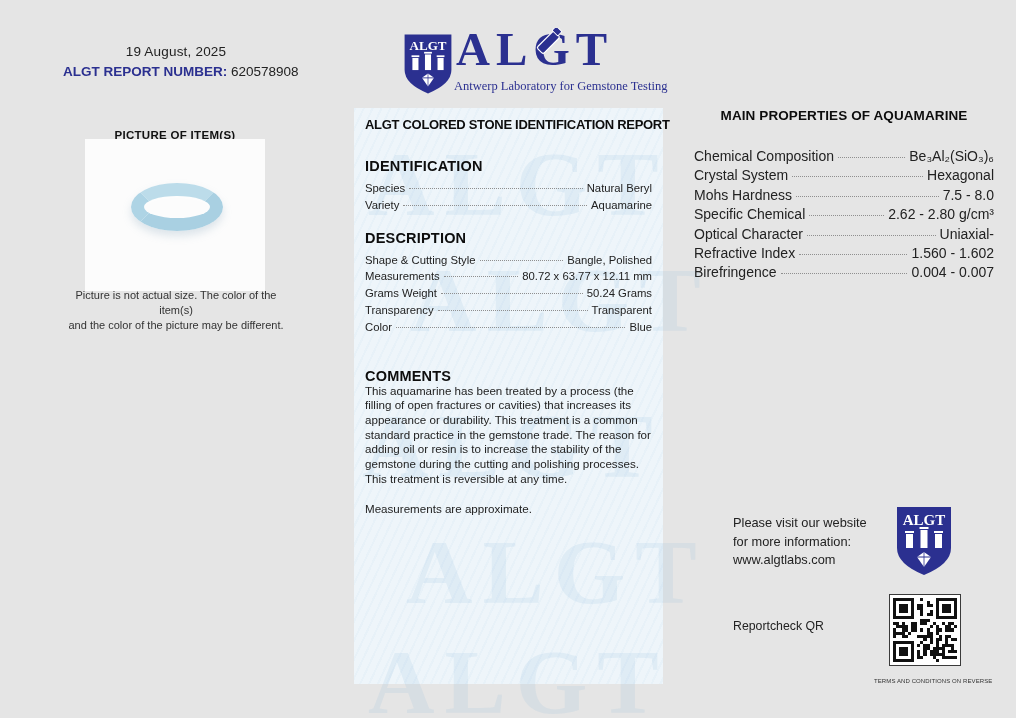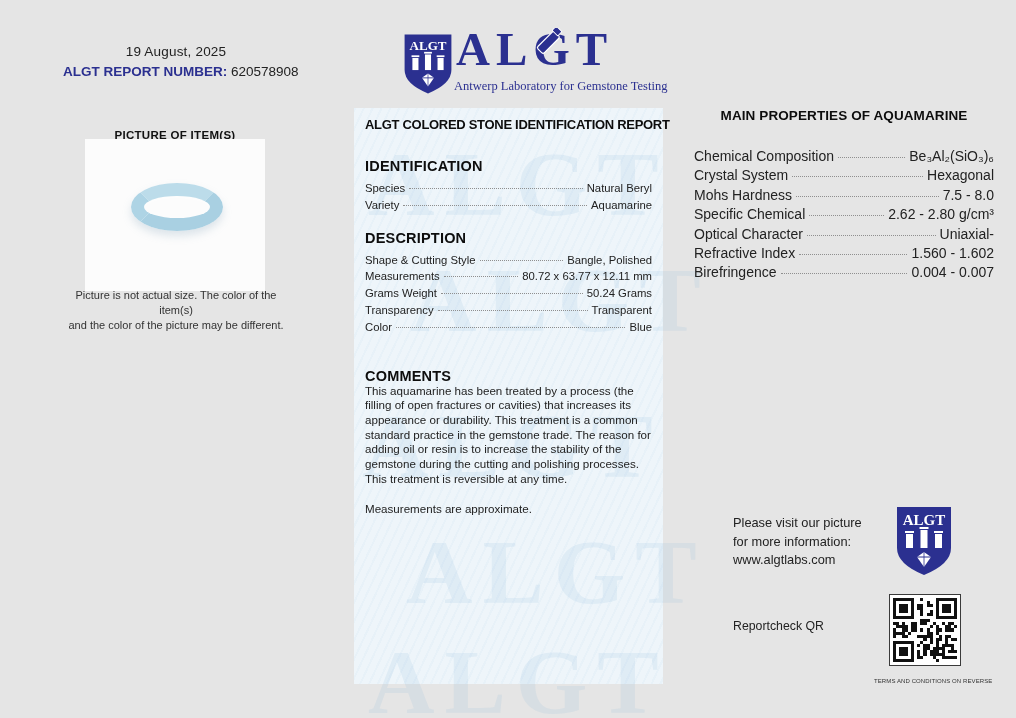--- a/index.html
+++ b/index.html
@@ -206,21 +206,21 @@
         </div>
         <div class="row">
           <span class="lbl">Birefringence</span>
           <span class="dots"></span>
           <span class="val">0.004 - 0.007</span>
         </div>
       </div>
   </div>
 
   <div class="web">
-    <div>Please visit our picture</div>
+    <div>Please visit our website</div>
     <div>for more information:</div>
     <div>www.algtlabs.com</div>
   </div>
 
   <svg class="shield-footer" width="62" height="74" viewBox="0 0 60 74">
     <path d="M3 3 H57 V44 Q57 60 30 71 Q3 60 3 44 Z" fill="#2b3090"></path>
     <text x="30" y="21" text-anchor="middle" font-size="15" font-weight="bold" fill="#ffffff" font-family="Liberation Serif, DejaVu Serif, serif">ALGT</text>
     <g fill="#ffffff">
       <rect x="12" y="30" width="7" height="14"></rect>
         <rect x="26.5" y="26" width="7" height="18"></rect>

